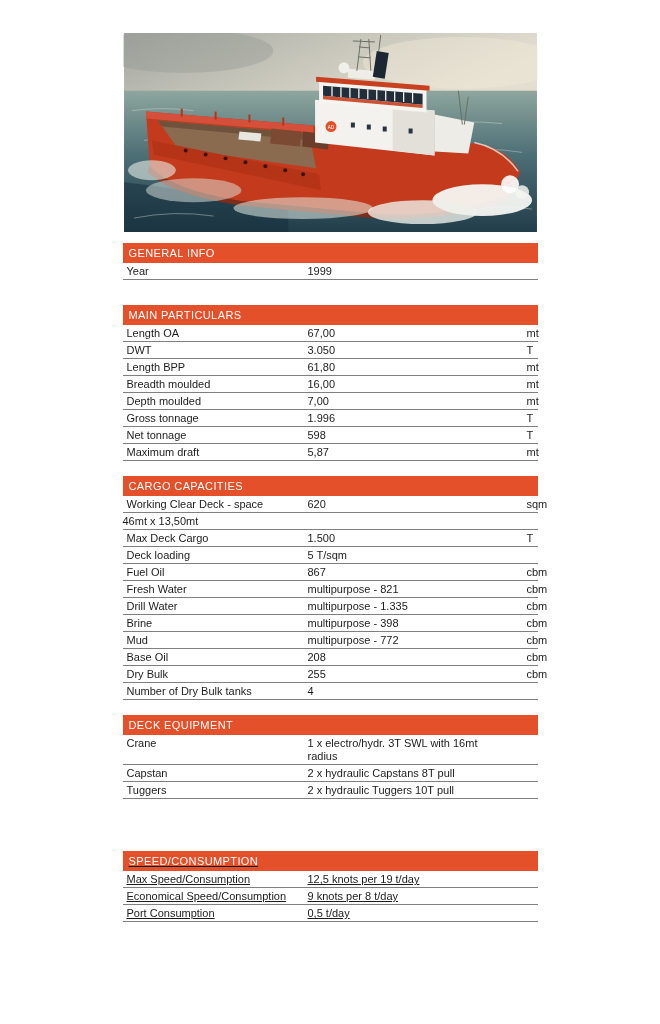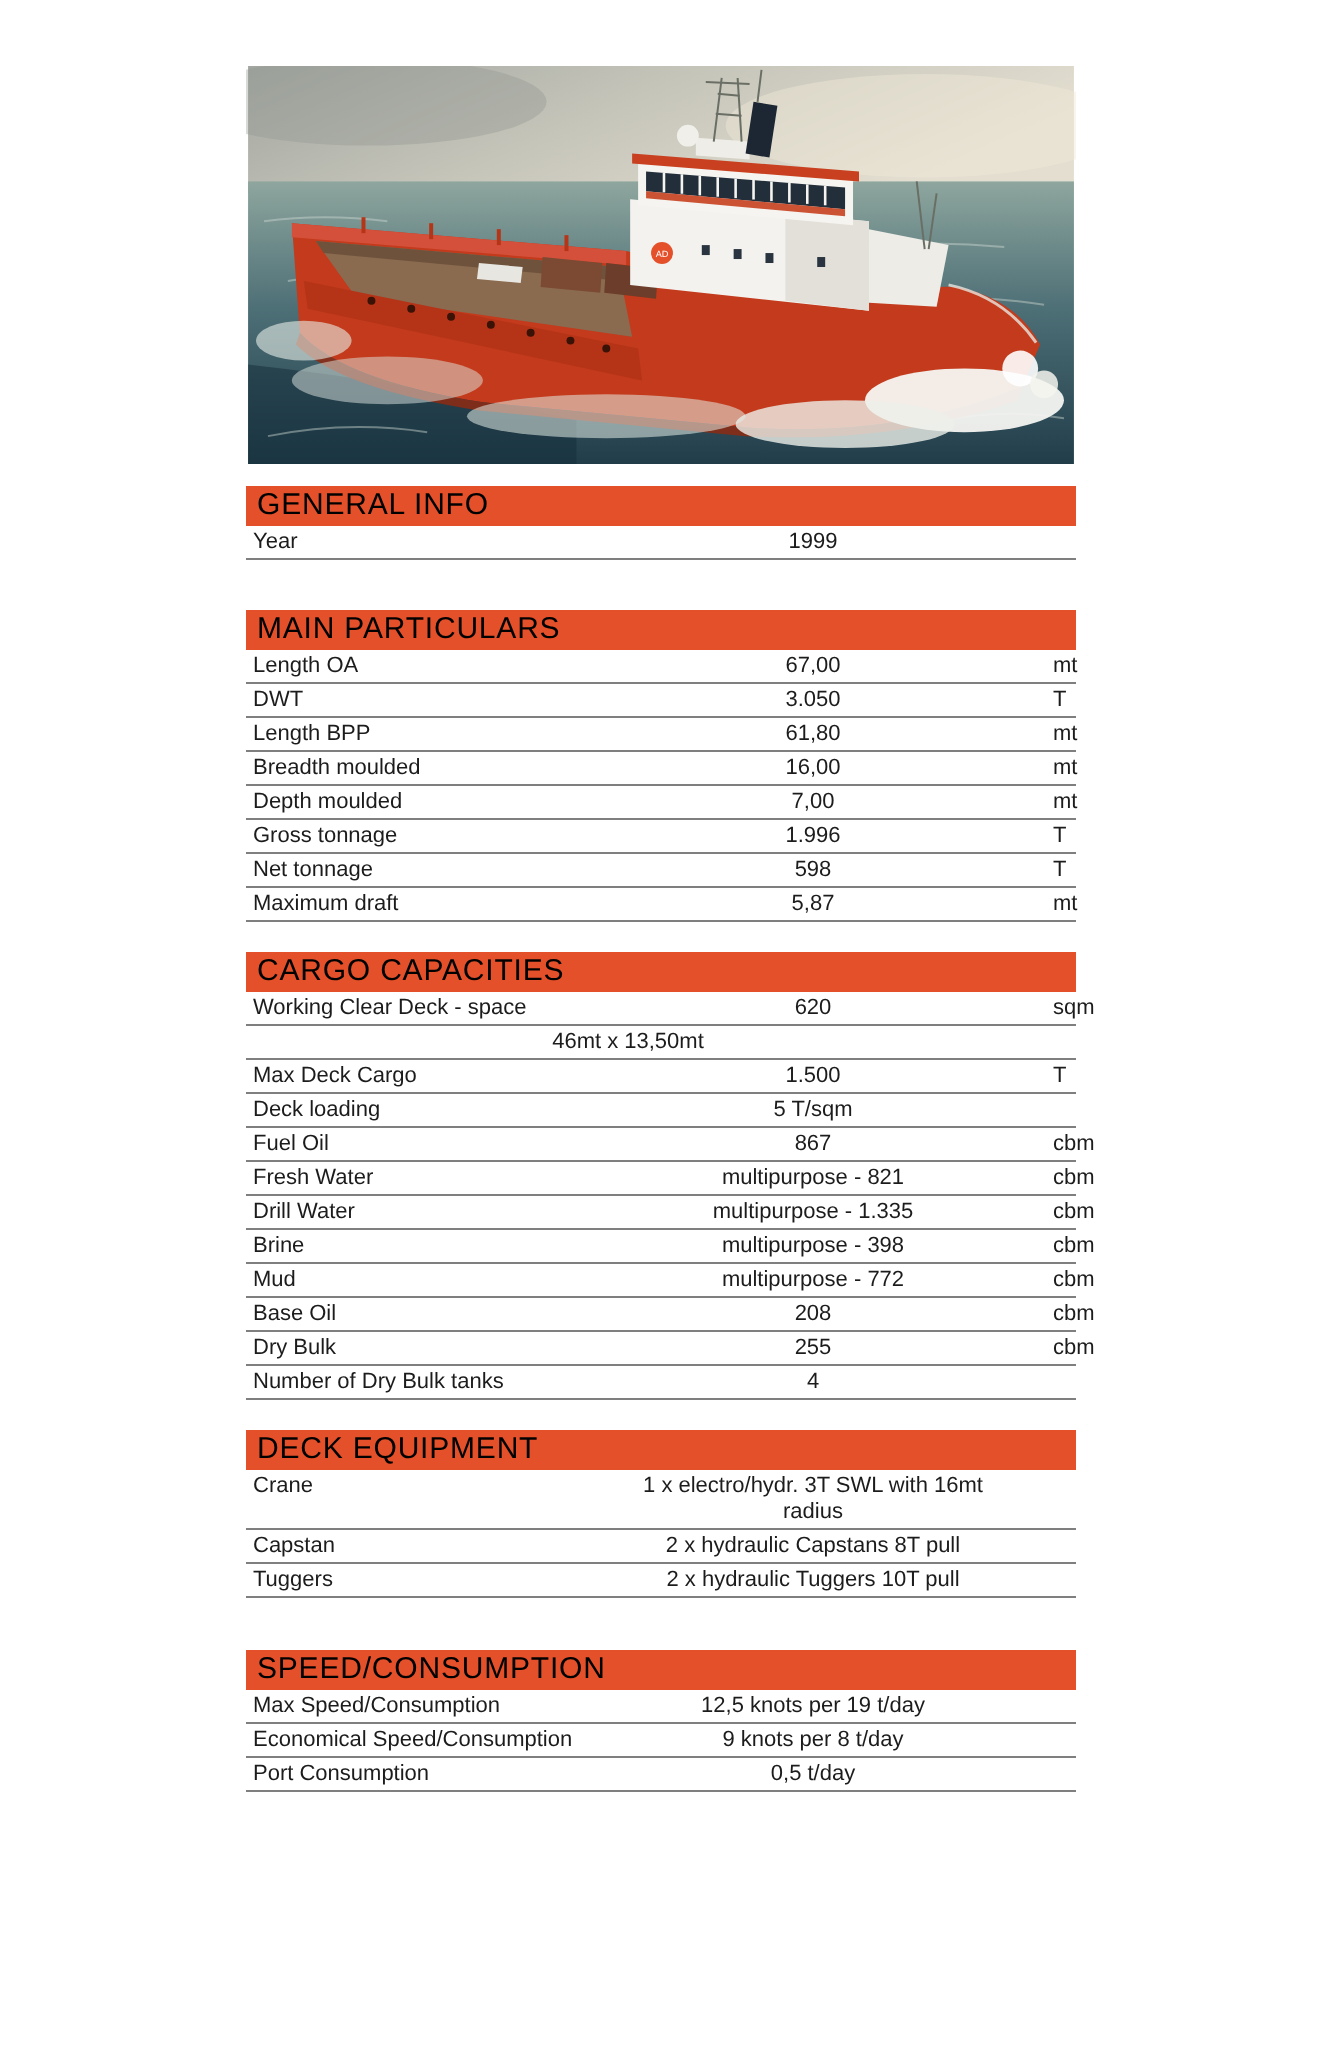--- a/index.html
+++ b/index.html
@@ -21,49 +21,49 @@
     padding-top: 33px;
   }
   .photo {
     display: block;
     width: 415px; height: 199px;
     margin-bottom: 11px;
   }
   .section { margin-top: 15px; }
   .section-0 { margin-top: 0; }
   .section-1 { margin-top: 25px; }
-  .section-4 { margin-top: 26px; }
+  .section-4 { margin-top: 52px; text-decoration: underline; }
   .section-5 { margin-top: 12px; }
   .section-header {
     background: var(--accent);
-    color: #000000;
+    color: #ffffff;
     height: 20px;
     line-height: 20px;
     padding-left: 6px;
-    font-size: 15px;
+    font-size: 11px;
     letter-spacing: 0.4px;
     overflow: hidden;
   }
   .row {
     display: flex;
     align-items: flex-start;
     border-bottom: 1.5px solid var(--rule);
     padding: 2px 0 1px 0;
     font-size: 11px;
     line-height: 13px;
     min-height: 17px;
   }
   .cell.label {
     width: 185px;
     padding-left: 4px;
     flex: none;
   }
   .cell.value {
     flex: 1;
-    text-align: center;
+    text-align: left;
   }
   .cell.unit {
     width: 32px;
     flex: none;
     padding-left: 21px;
   }
 </style>
 </head>
 <body>
 

